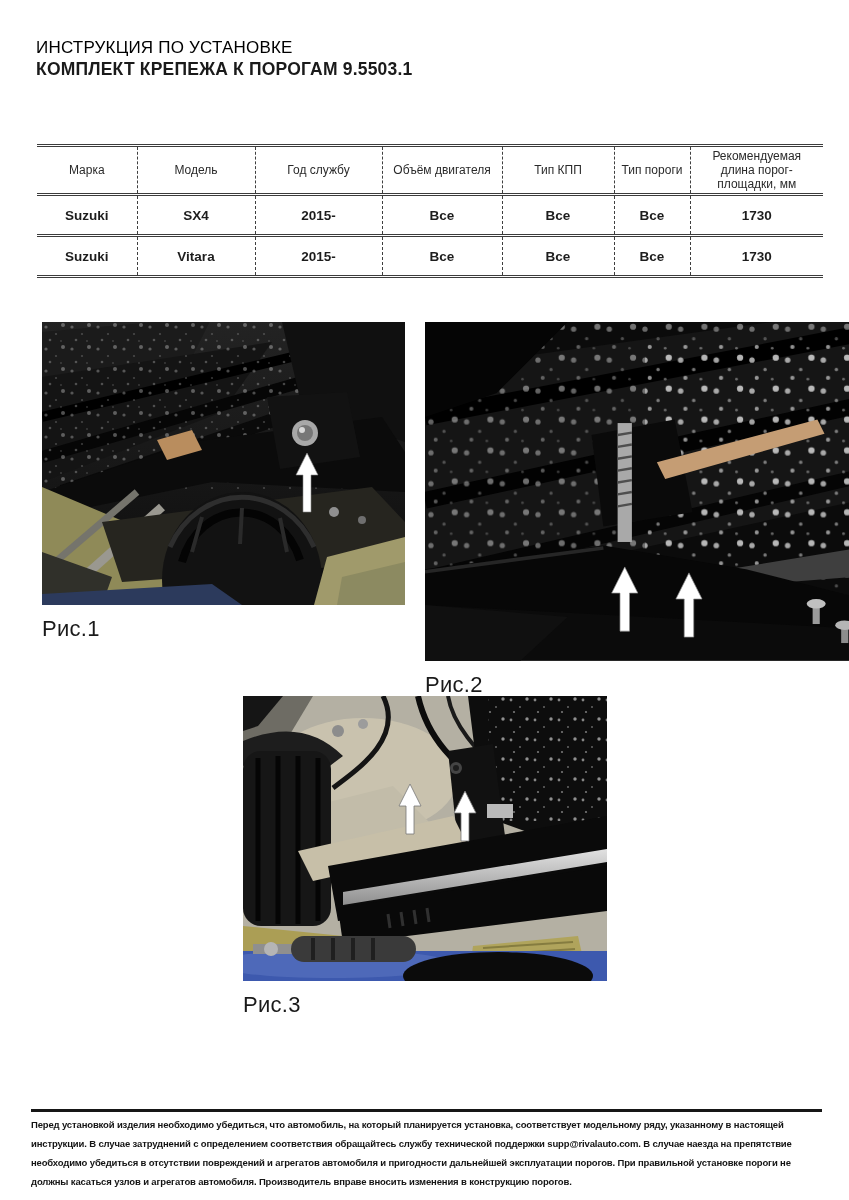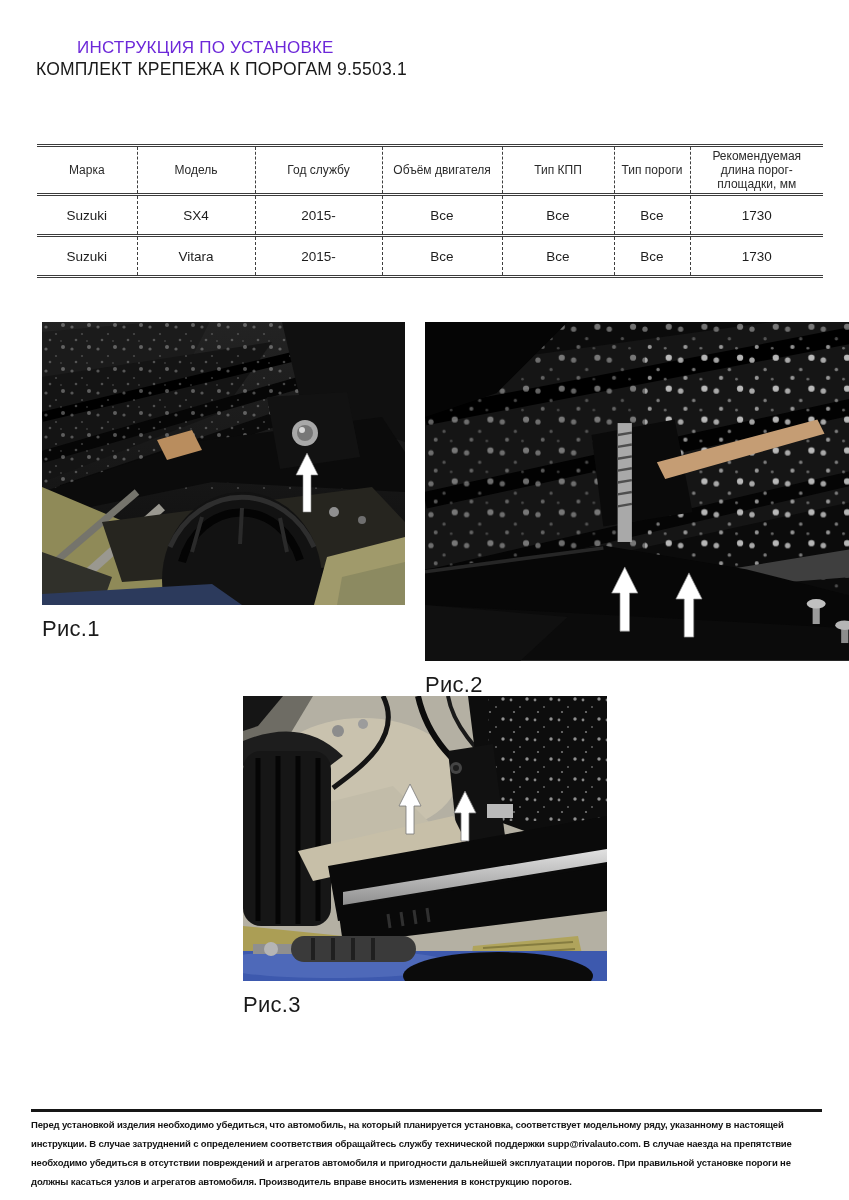--- a/index.html
+++ b/index.html
@@ -3,29 +3,29 @@
 <meta charset="utf-8">
 <style>
   * { margin:0; padding:0; box-sizing:border-box; }
   html,body { background:#e8e8e8; }
   body { font-family:"Liberation Sans", sans-serif; }
   .page {
     position:relative; width:849px; height:1200px;
     background:#ffffff; color:#1c1c1c; overflow:hidden;
     margin:0 auto;
   }
-  .title-line1 { position:absolute; left:36px; top:38px; font-size:17px; letter-spacing:.2px; color:#6d28d9;margin-left:41px; }
-  .title-line2 { position:absolute; left:36px; top:59px; font-size:17.5px; font-weight:400; letter-spacing:.2px; color:#1a1a1a; }
+  .title-line1 { position:absolute; left:36px; top:38px; font-size:17px; letter-spacing:.2px; color:#000000; }
+  .title-line2 { position:absolute; left:36px; top:59px; font-size:17.5px; font-weight:700; letter-spacing:.2px; color:#1a1a1a; }
 
   table.compat {
     position:absolute; left:37px; top:144px; width:786px;
     border-collapse:collapse; table-layout:fixed;
   }
   table.compat thead tr { height:44px; }
-  table.compat tbody tr { height:41px; }
+  table.compat tbody tr { height:41px;font-weight:bold; }
   table.compat th, table.compat td {
     border-top:3px double #3c3c3c;
     border-bottom:3px double #3c3c3c;
     border-left:1px dashed #3f3f3f;
     text-align:center; vertical-align:middle;
     padding:2px 4px;
   }
   table.compat th:first-child, table.compat td:first-child { border-left:none; }
   table.compat th { font-weight:400; font-size:12px; color:#2a2a2a; line-height:14px; }
   table.compat td { font-size:13.5px; color:#1d1d1d; }

